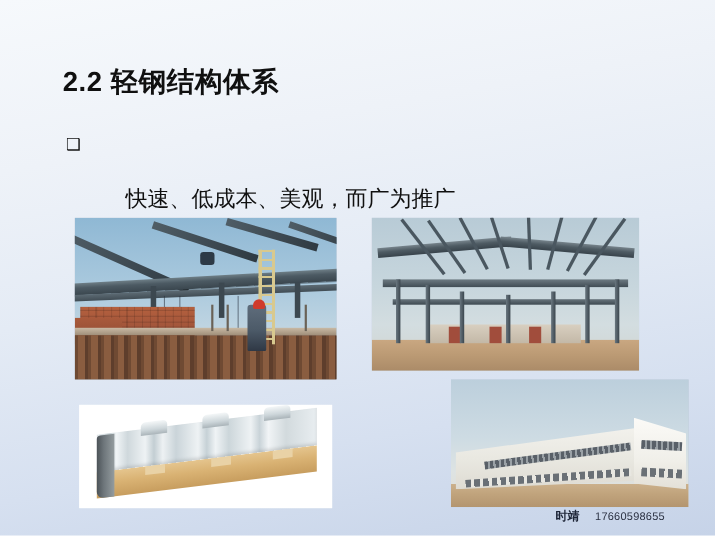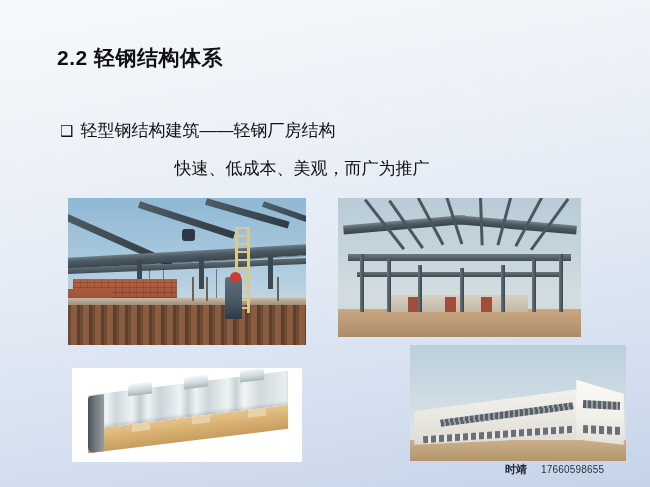--- a/index.html
+++ b/index.html
@@ -17,22 +17,22 @@
     width: 650px;
     height: 487px;
     background: linear-gradient(170deg, #f6f9fc 0%, #eef2f8 26%, #e4ebf5 50%, #d6e0f0 76%, #c6d3e8 100%);
     overflow: hidden;
   }
 
   
   #slide-title {
     position: absolute;
     left: 57px;
-    top: 44px;
-    font-size: 21px;
+    top: 58px;
+    font-size: 25px;
     font-weight: bold;
     color: #101010;
     letter-spacing: 0.5px;
     white-space: nowrap;
   }
 
   
   #bullet-block {
     position: absolute;
     left: 60px;
@@ -47,26 +47,25 @@
     line-height: 26px;
     white-space: nowrap;
   }
   .bullet-marker {
     font-size: 15px;
     line-height: 26px;
     margin-right: 7px;
     font-family: "DejaVu Sans", sans-serif;
   }
   .bullet-sub {
-    font-size: 17px;
+    font-size: 20px;
     line-height: 26px;
     padding-left: 54px;
     white-space: nowrap;
-    margin-top: 12px;
-    text-align: center;
+    margin-top: 24px;
   }
 
   
   .photo {
     position: absolute;
     overflow: hidden;
     background: #bcc8d8;
   }
   .photo .inner {
     position: absolute;
@@ -287,21 +286,20 @@
 </head>
 <body>
 
 <div id="slide">
 
   <div id="slide-title">2.2  轻钢结构体系</div>
 
   <div id="bullet-block">
     <div class="bullet-row">
       <span class="bullet-marker">❑</span>
-      <span>轻型钢结构建筑——轻钢厂房结构</span>
     </div>
     <div class="bullet-sub">快速、低成本、美观，而广为推广</div>
   </div>
 
   <div class="photo" id="photo-site">
     <div class="inner">
       <div class="sky"></div>
       <div class="brace b1"></div>
       <div class="brace b2"></div>
       <div class="brace b3"></div>

